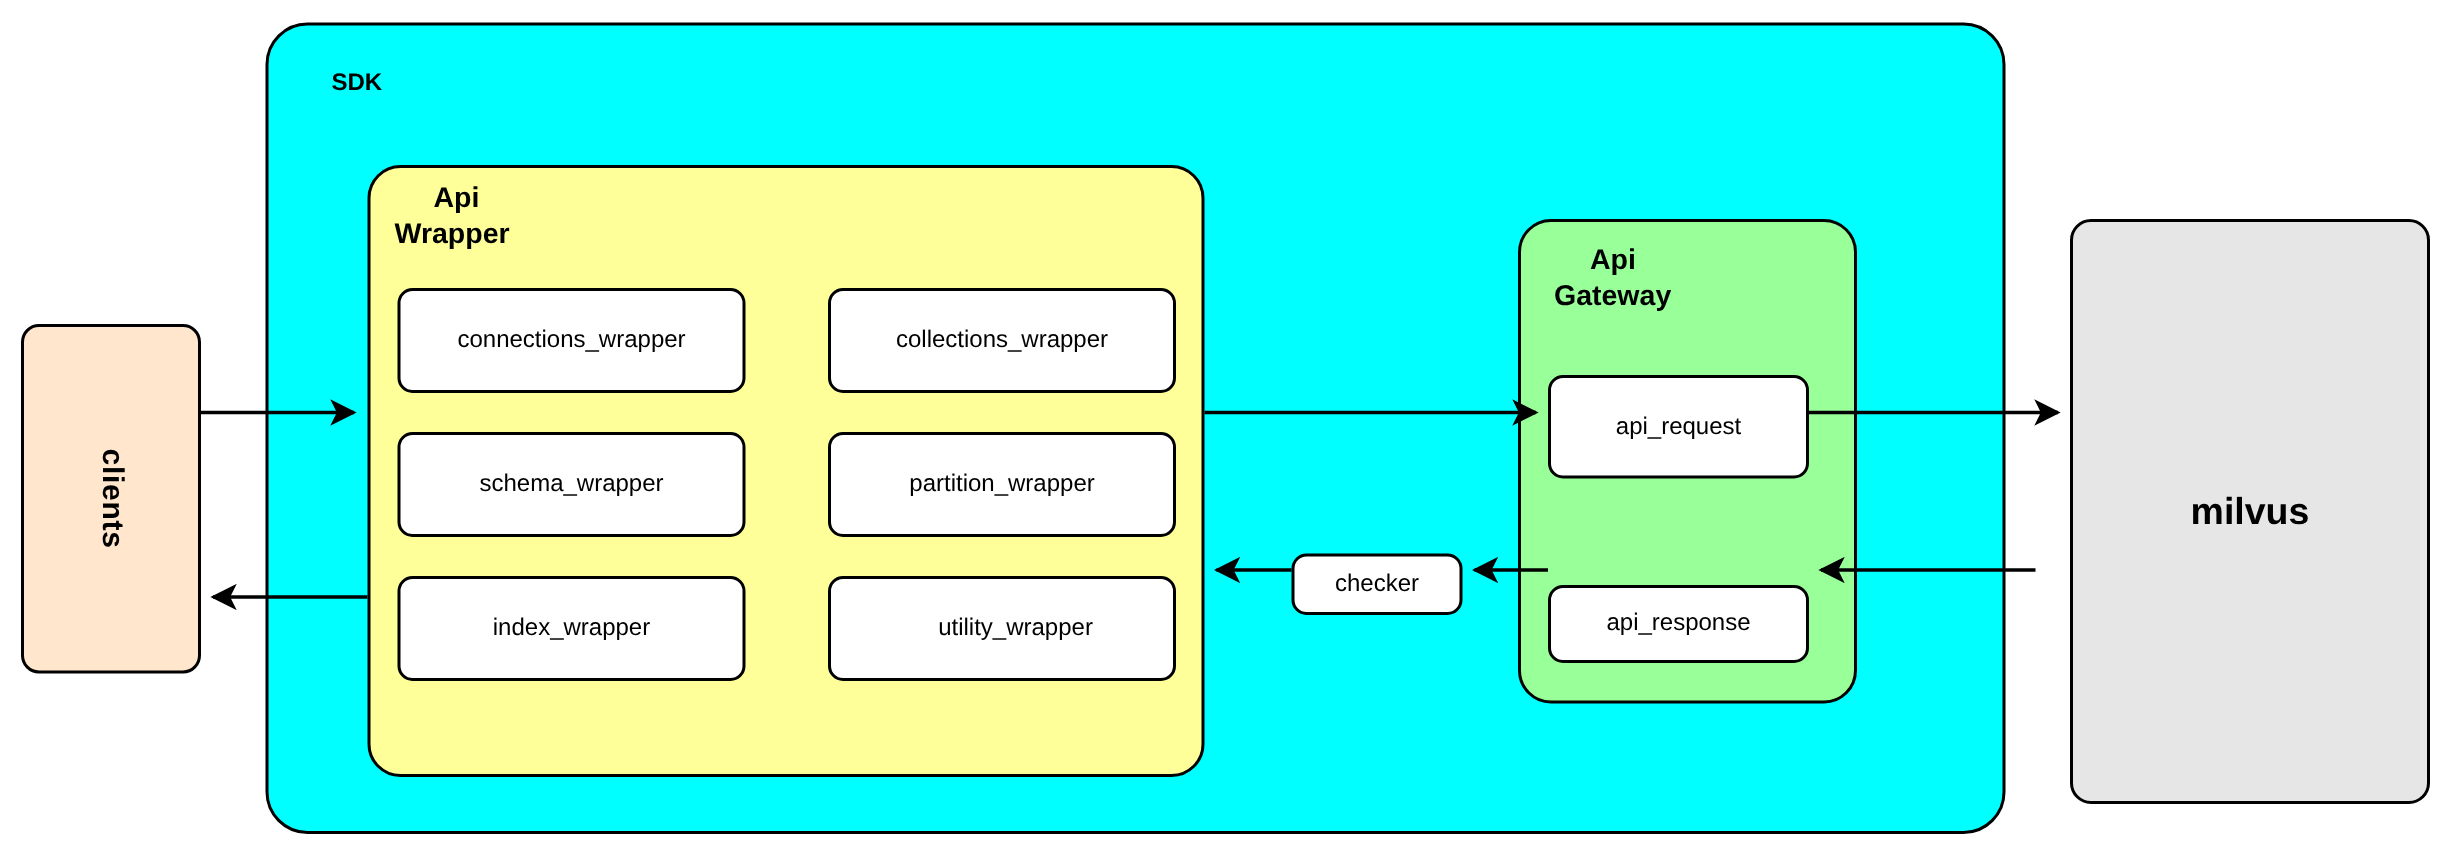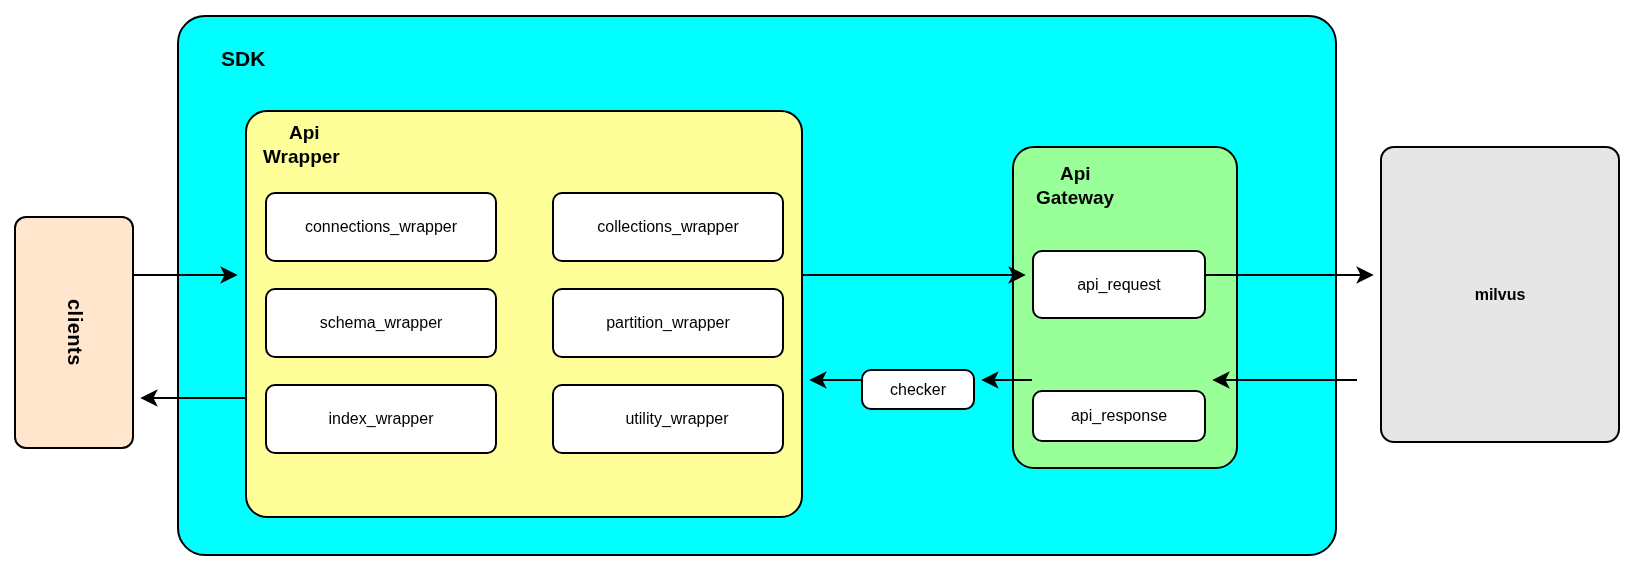--- a/index.html
+++ b/index.html
@@ -36,21 +36,21 @@
     height: 541px;
     background: #00ffff;
     border-radius: 28px;
     align-items: flex-start;
     justify-content: flex-start;
   }
   #sdk-label {
     position: absolute;
     left: 42px;
     top: 30px;
-    font-size: 21px;
+    font-size: 16px;
     font-weight: bold;
     line-height: 1.15;
   }
   #api-wrapper-container {
     left: 245px;
     top: 110px;
     width: 558px;
     height: 408px;
     background: #ffff99;
     border-radius: 22px;
@@ -112,23 +112,23 @@
     left: 14px; top: 216px; width: 120px; height: 233px;
     background: #ffe6cc; border-radius: 12px;
   }
   #node-clients .vlabel {
     writing-mode: vertical-rl;
     font-size: 20px;
     font-weight: bold;
     letter-spacing: 0.5px;
   }
   #node-milvus {
-    left: 1380px; top: 146px; width: 240px; height: 297px;
+    left: 1380px; top: 146px; width: 240px; height: 390px;
     background: #e6e6e6; border-radius: 14px;
-    font-size: 16px; font-weight: bold;
+    font-size: 25px; font-weight: bold;
   }
 
   
   #connectors {
     position: absolute;
     left: 0; top: 0;
     width: 1634px; height: 574px;
     pointer-events: none;
   }
 </style>

